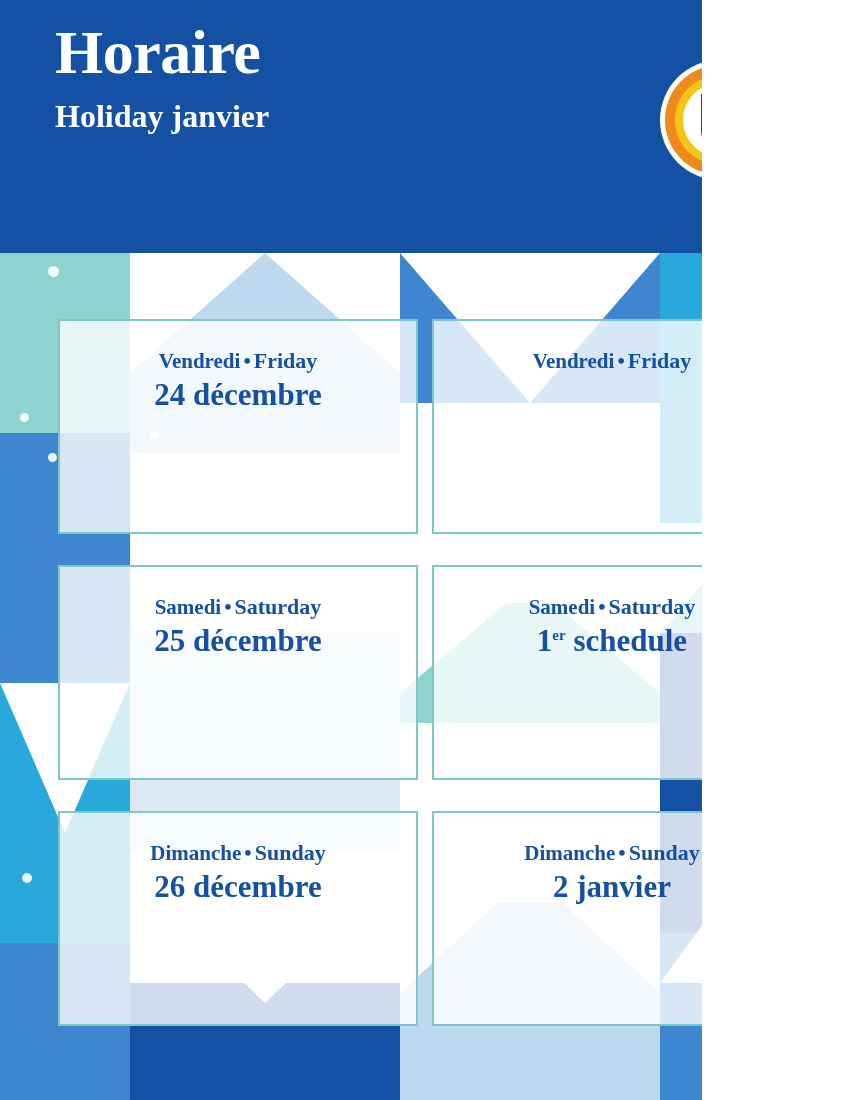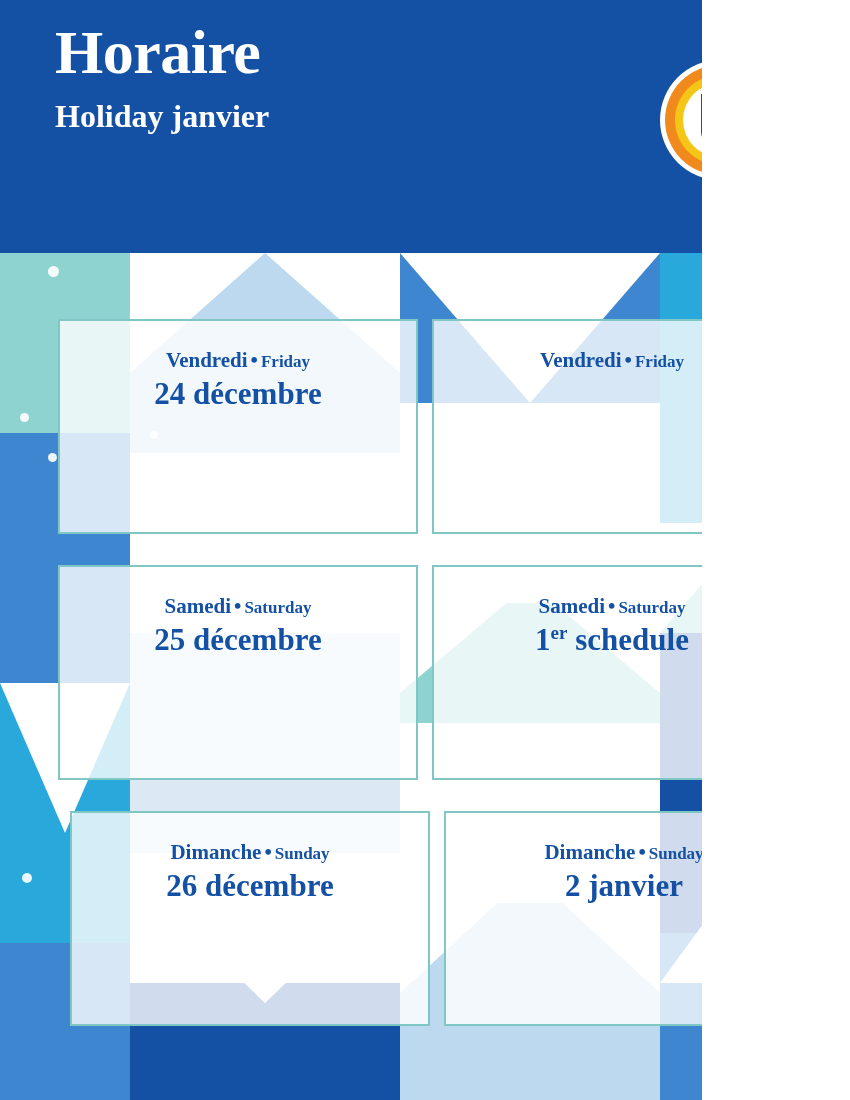--- a/index.html
+++ b/index.html
@@ -99,42 +99,42 @@
     position: absolute;
     border: 2px solid #7ec7c4;
     background: rgba(255,255,255,0.80);
     text-align: center;
     padding-top: 28px;
   }
   .card.col-l { left: 58px; width: 360px; }
   .card.col-r { left: 432px; width: 360px; }
   .card.row-1 { top: 66px; height: 215px; }
   .card.row-2 { top: 312px; height: 215px; }
-  .card.row-3 { top: 558px; height: 215px; margin-left: 12px; }
+  .card.row-3 { top: 558px; height: 215px; }
 
   .day-line {
     font-family: "Liberation Serif", serif;
     font-weight: bold;
     color: #1450a3;
     font-size: 21px;
     line-height: 1.1;
     white-space: nowrap;
   }
   .day-line .sep { margin: 0 3px; }
-  .day-en { font-size: 17px; text-align: right; }
+  .day-en { font-size: 22px; text-align: right; }
   .date-line {
     font-family: "Liberation Serif", serif;
     font-weight: bold;
     color: #1450a3;
     font-size: 31px;
     margin-top: 5px;
     line-height: 1.1;
     white-space: nowrap;
   }
-  .date-line sup { font-size: 19px; vertical-align: super; }
+  .date-line sup { font-size: 15px; vertical-align: super; }
 </style>
 </head>
 <body>
 
 <div class="poster">
 
   <div class="bg">
 
     <div class="tile f-teal" style="left:0;    top:0;   width:130px; height:180px;"></div>
     <div class="tile f-blue" style="left:0;    top:180px; width:130px; height:250px;"></div>

